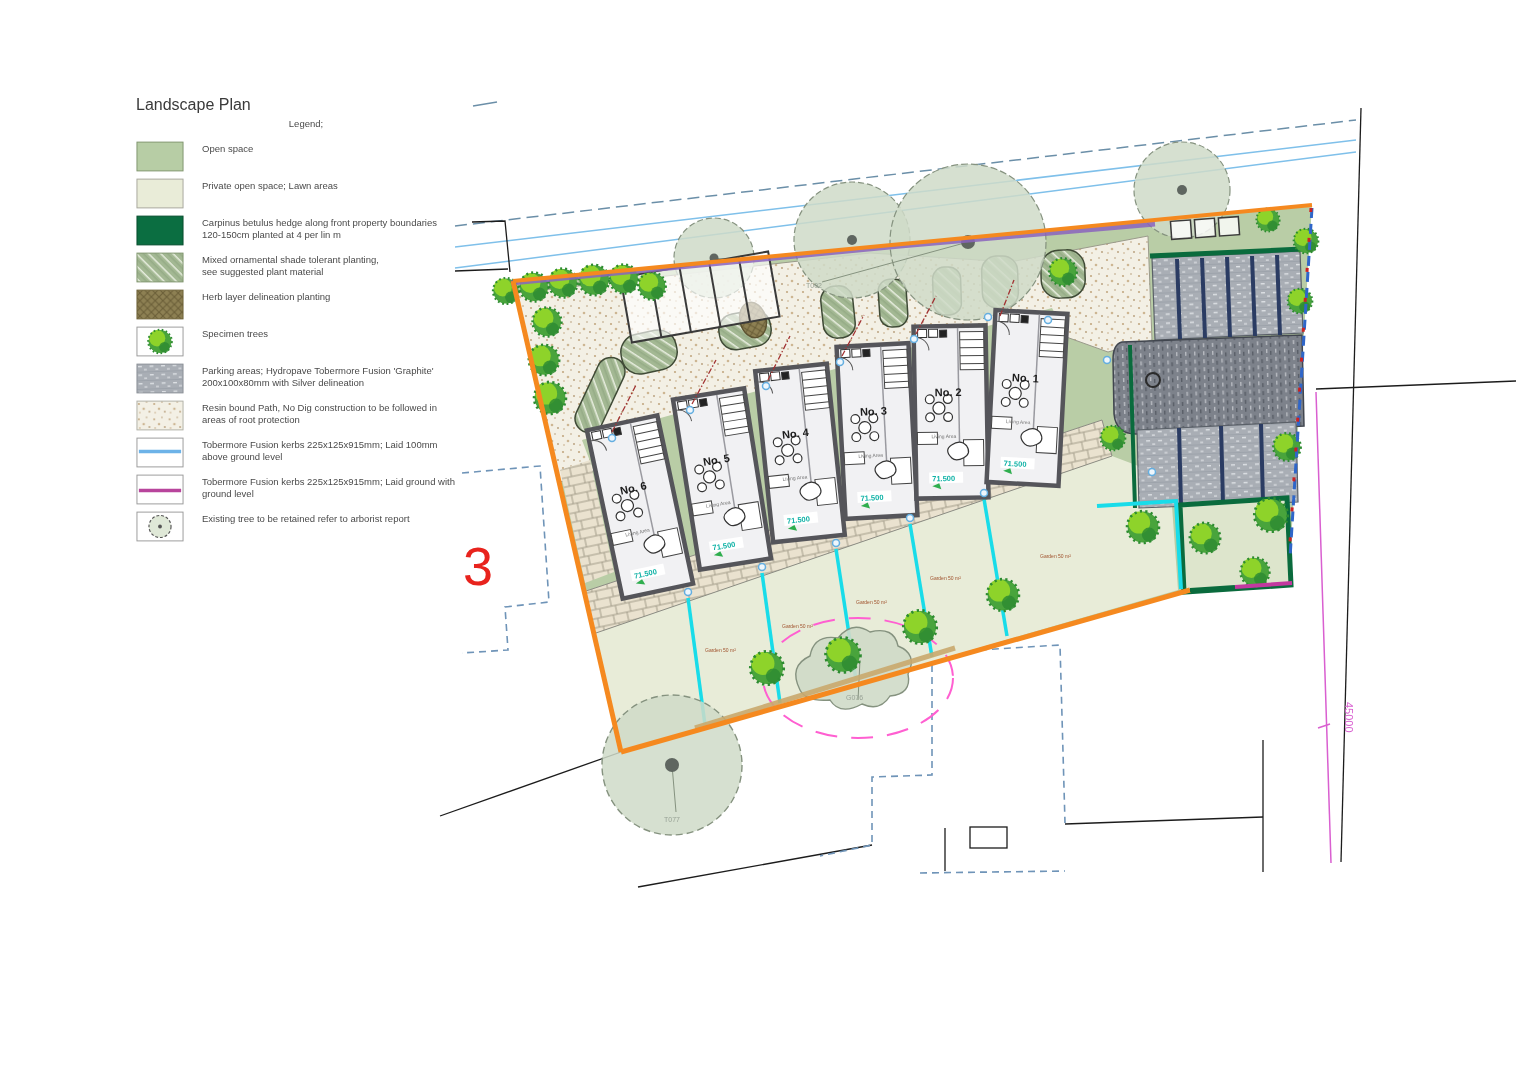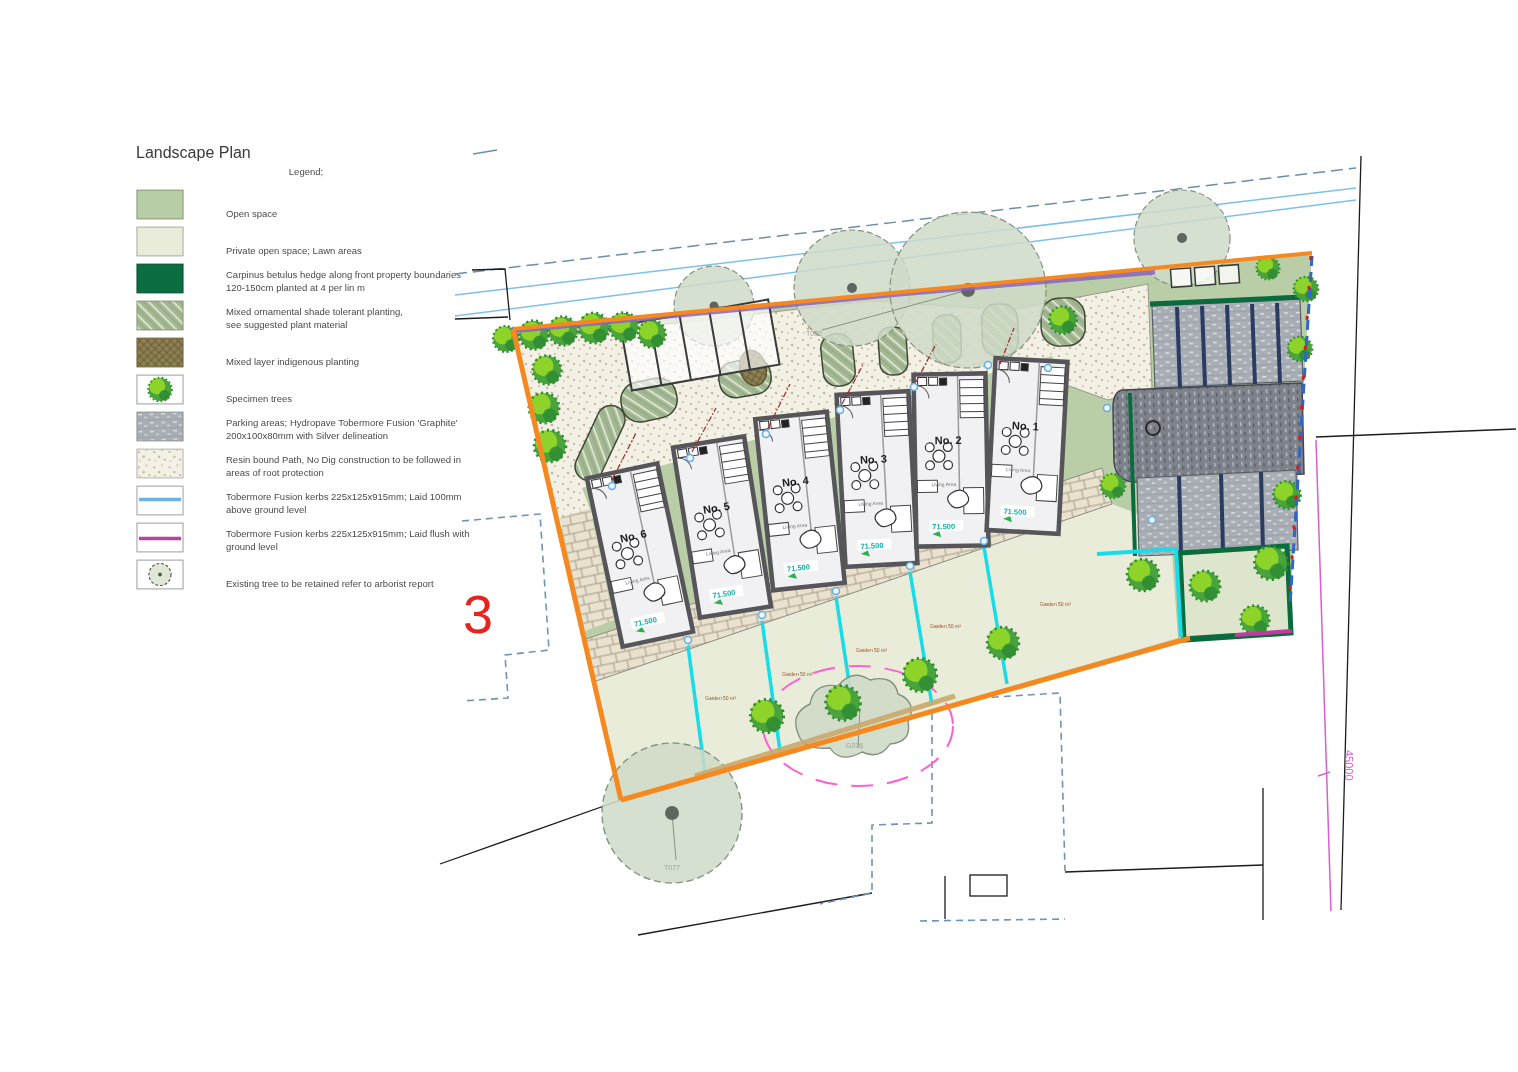--- a/index.html
+++ b/index.html
@@ -1,22 +1,22 @@
 <!DOCTYPE html>
 <html><head>
 <meta charset="utf-8">
 <style>
   html,body{margin:0;padding:0;background:#fff;}
   .page{position:relative;width:1518px;height:936px;background:#fff;overflow:hidden;
-        font-family:"Liberation Sans",sans-serif;color:#3c3c3c;margin-top:48px;}
+        font-family:"Liberation Sans",sans-serif;color:#3c3c3c;}
   
   .legend{position:absolute;left:136px;top:96px;width:340px;}
   .legend-title{font-size:16px;color:#3a3a3a;margin:0 0 4px 0;font-weight:400;}
   .legend-sub{font-size:9.5px;color:#4a4a4a;margin:0 0 12px 0;text-align:center;}
-  .legend-item{display:flex;align-items:flex-end;margin-bottom:6px;gap:24px;}
+  .legend-item{display:flex;align-items:flex-start;margin-bottom:6px;}
   .swatch{width:48px;height:31px;flex:0 0 48px;}
   .legend-label{margin-left:18px;font-size:9.5px;line-height:1.3;color:#4a4a4a;padding-top:2px;}
   
   .plot-num{font-size:54px;fill:#e8231d;font-family:"Liberation Sans",sans-serif;}
   
   .logo{position:absolute;left:960px;top:937px;display:flex;align-items:flex-start;}
   .logo-first{font-size:33px;letter-spacing:13px;color:#a2a2a2;line-height:1.1;padding-top:8px;}
   .logo-bar{width:2px;height:64px;background:#c4c4c4;margin:0 10px 0 4px;}
   .logo-last{font-size:33px;font-weight:bold;letter-spacing:10px;color:#0369a1;line-height:1.1;padding-top:8px;}
   .logo-sub{font-size:13px;letter-spacing:12px;color:#14532d;margin-top:3px;}
@@ -116,21 +116,21 @@
     <div class="legend-label">
           <div>Mixed ornamental shade tolerant planting,</div>
           <div>see suggested plant material</div>
         </div>
   </div>
   <div class="legend-item">
     <svg class="swatch" viewBox="0 0 50 32">
           <rect x="1" y="1" width="48" height="30" fill="url(#patHerb)" stroke="#6e6237"></rect>
         </svg>
     <div class="legend-label">
-          <div>Mixed layer indigenous planting</div>
+          <div>Herb layer delineation planting</div>
           <div></div>
         </div>
   </div>
   <div class="legend-item">
     <svg class="swatch" viewBox="0 0 50 32">
           <rect x="1" y="1" width="48" height="30" fill="#fff" stroke="#9a9a9a"></rect>
           <use href="#specTree" transform="translate(25,16) scale(0.85)"></use>
         </svg>
     <div class="legend-label">
           <div>Specimen trees</div>
@@ -164,21 +164,21 @@
           <div>Tobermore Fusion kerbs 225x125x915mm; Laid 100mm</div>
           <div>above ground level</div>
         </div>
   </div>
   <div class="legend-item">
     <svg class="swatch" viewBox="0 0 50 32">
           <rect x="1" y="1" width="48" height="30" fill="#fff" stroke="#9a9a9a"></rect>
           <line x1="3" y1="17" x2="47" y2="17" stroke="#b8459c" stroke-width="3.5"></line>
         </svg>
     <div class="legend-label">
-          <div>Tobermore Fusion kerbs 225x125x915mm; Laid flush with</div>
+          <div>Tobermore Fusion kerbs 225x125x915mm; Laid ground with</div>
           <div>ground level</div>
         </div>
   </div>
   <div class="legend-item">
     <svg class="swatch" viewBox="0 0 50 32">
           <rect x="1" y="1" width="48" height="30" fill="#fff" stroke="#9a9a9a"></rect>
           <circle cx="25" cy="16" r="11.5" fill="#dfe8d7" stroke="#555" stroke-width="1.2" stroke-dasharray="3 2"></circle>
           <circle cx="25" cy="16" r="2" fill="#555"></circle>
         </svg>
     <div class="legend-label">

